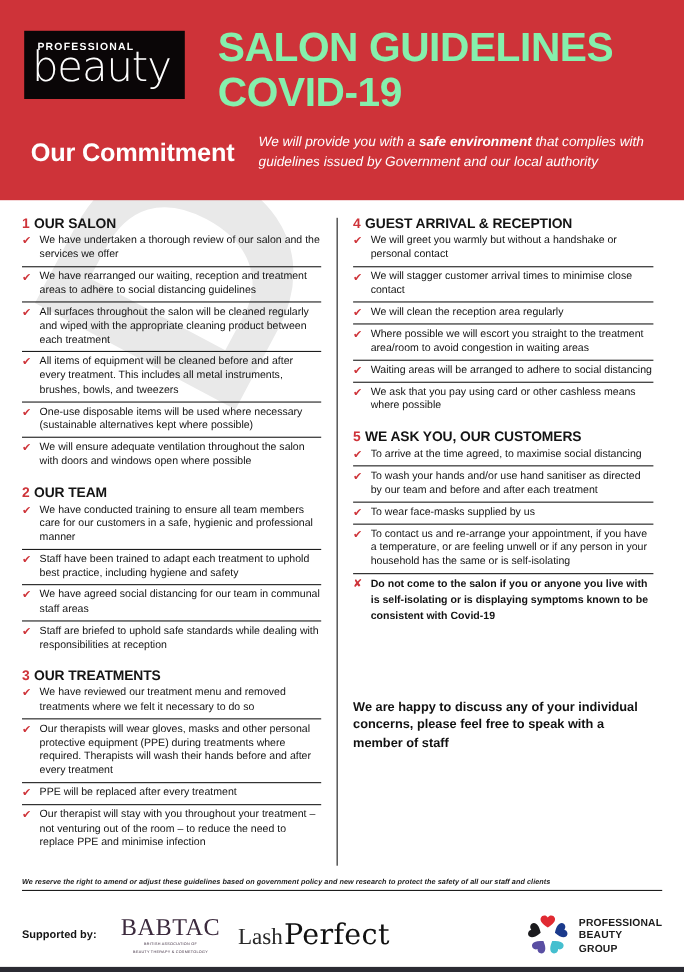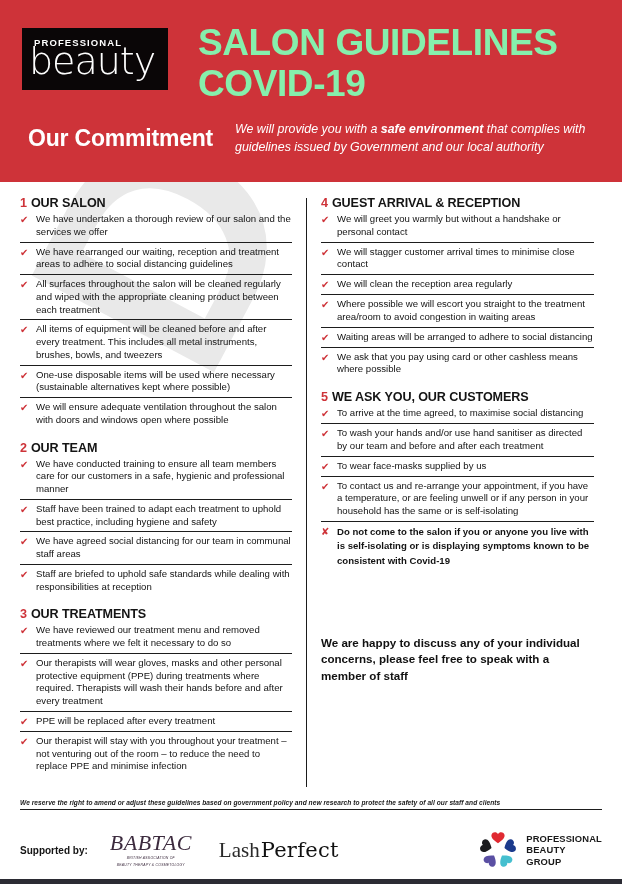--- a/index.html
+++ b/index.html
@@ -122,37 +122,37 @@
     color:#1a1a1a; letter-spacing:0.05px;
     border-bottom:1px solid #1d1d1d; padding-bottom:3px;
   }
   #logos{
     display:flex; align-items:center; margin-top:17px; height:46px;
   }
   #supported{
     font-size:10px; color:#141414; font-weight:600;
     margin-right:22px; white-space:nowrap;
   }
-  #babtac{ text-align:center; margin-right:27px;font-style:italic; }
+  #babtac{ text-align:center; margin-right:16px; }
   #babtac .bb-main{
     font-size:22px; letter-spacing:0.5px; color:#3c2b3e;
     font-family:"Liberation Serif","DejaVu Serif",serif; font-weight:400;
     line-height:1;
   }
   #babtac .bb-sub{
     font-size:3.4px; letter-spacing:0.25px; color:#3c2b3e;
     margin-top:2px; line-height:1.5;
   }
   #lashperfect{ white-space:nowrap; }
   #lashperfect .lp-lash{
     font-size:21px; color:#2a2a2a; font-weight:300;
     font-family:"Liberation Serif","DejaVu Serif",serif;
   }
   #lashperfect .lp-perfect{
-    font-size:21px; color:#111; font-weight:400; margin-left:1px;
+    font-size:26px; color:#111; font-weight:400; margin-left:1px;
     font-family:"DejaVu Serif",serif; letter-spacing:0.3px;
   }
   #pbg{ margin-left:auto; display:flex; align-items:center; }
   #pbg-flower{ width:40px; height:38px; flex:0 0 auto; }
   #pbg-text{
     margin-left:8px; font-size:9.4px; font-weight:bold;
     line-height:1.18; color:#1a1a1a; letter-spacing:0.15px;
   }
   #bottom-band{
     position:absolute; left:0; bottom:0; width:622px; height:5px;

